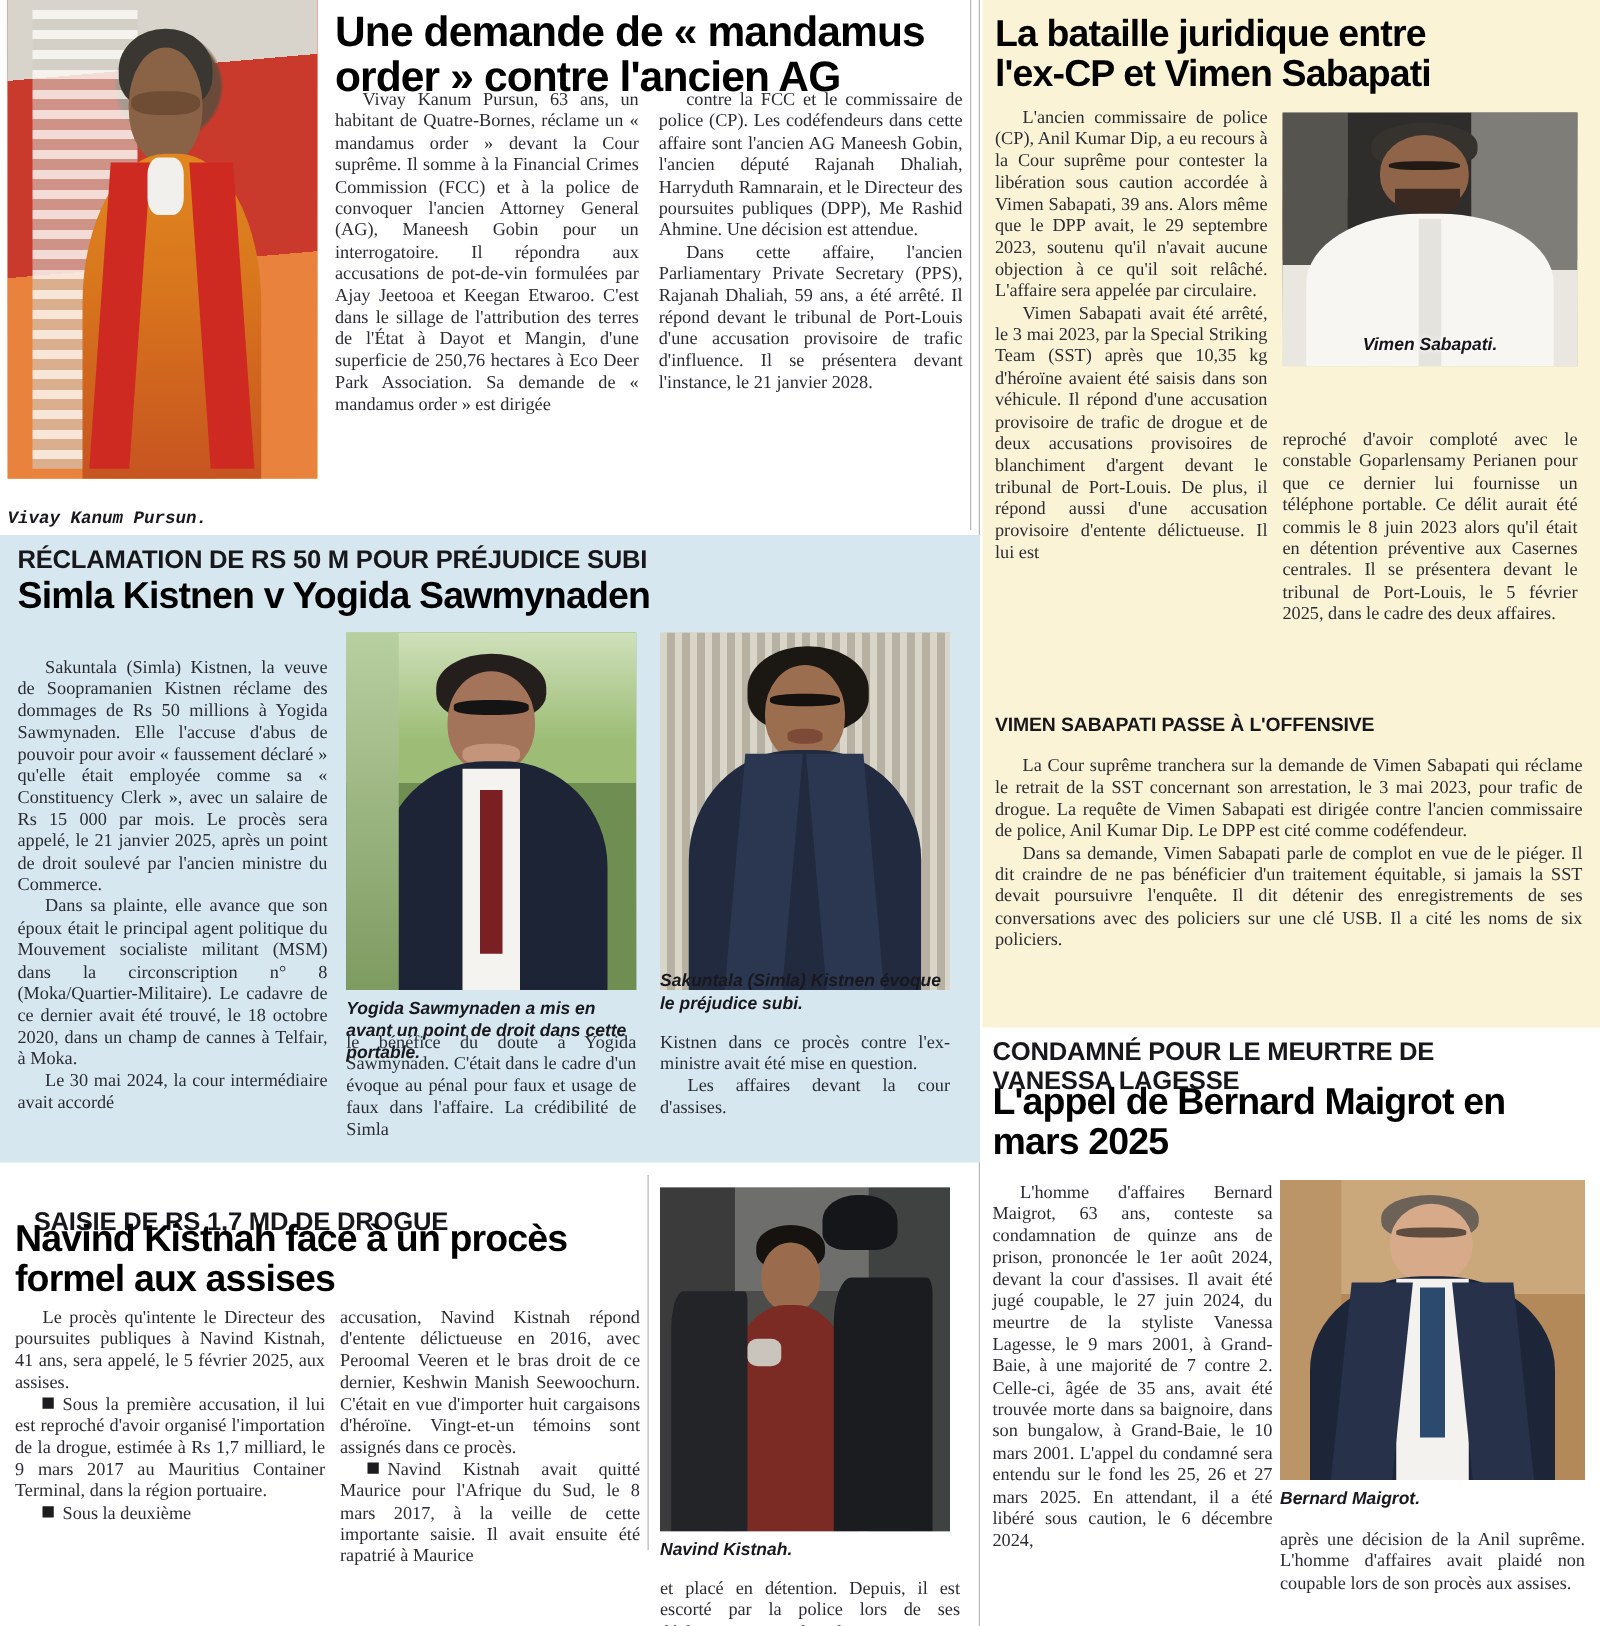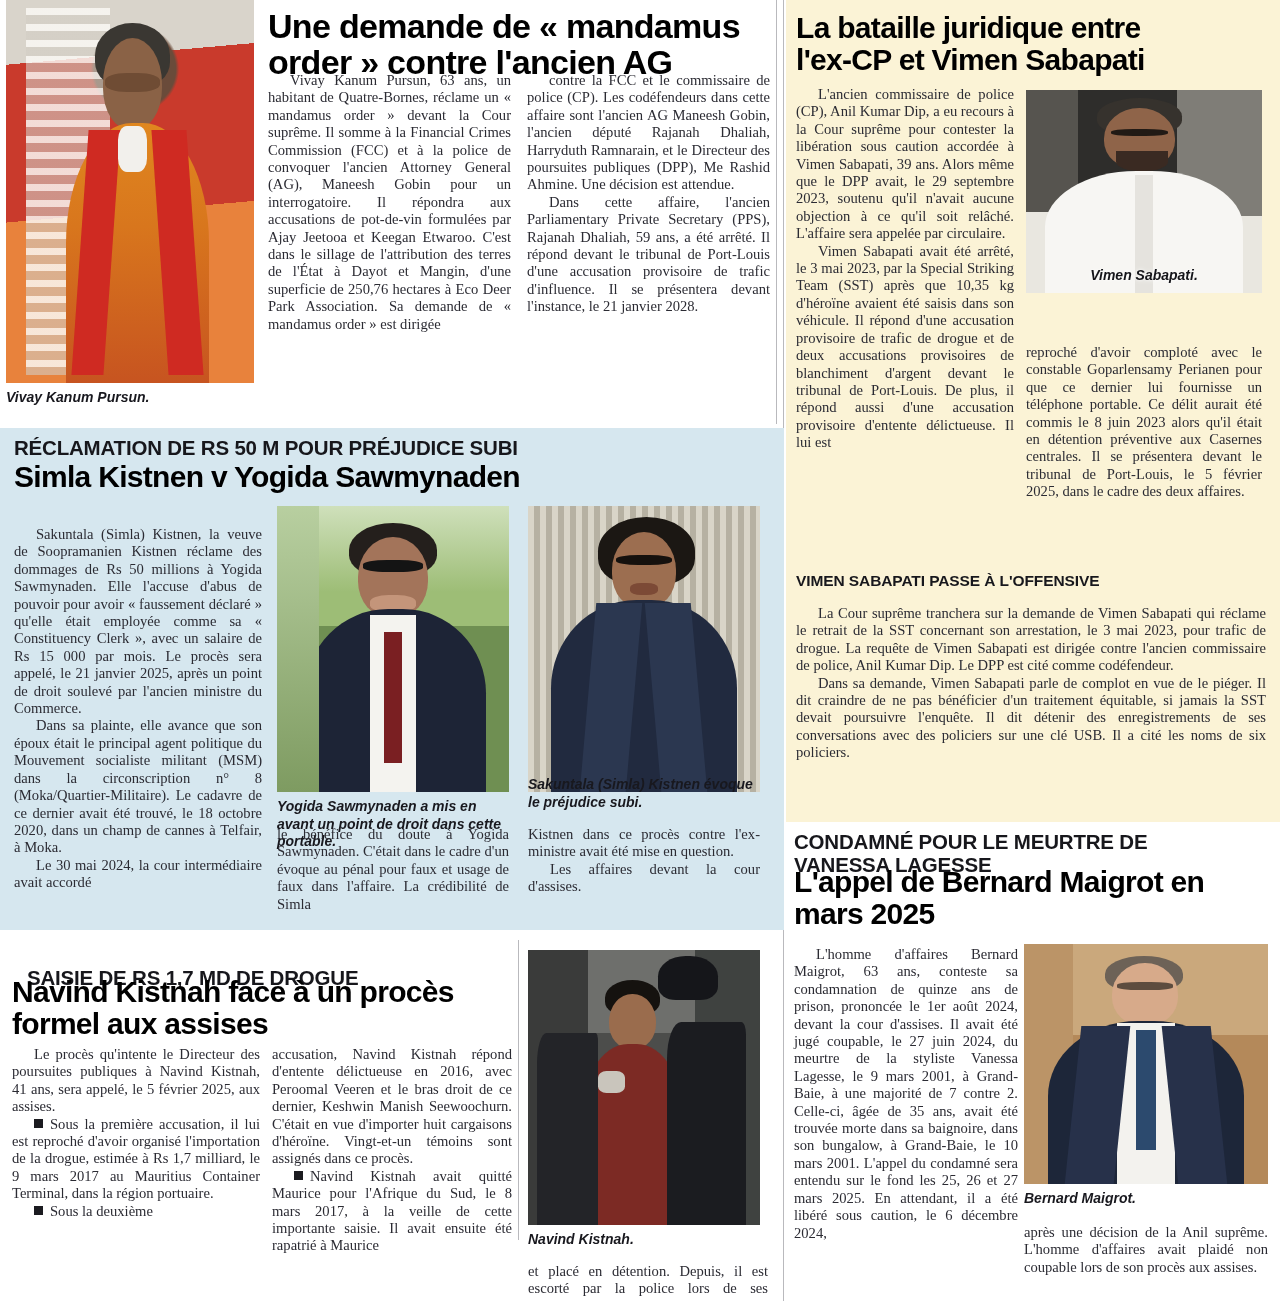--- a/index.html
+++ b/index.html
@@ -87,21 +87,21 @@
     background: #b9b9bd;
   }
 
   
   .a1 { position: absolute; left: 0; top: 0; width: 784px; height: 424px; }
   .a1-photo {
     position: absolute; left: 6px; top: 0; width: 248px; height: 383px;
     overflow: hidden;
     background: linear-gradient(170deg,#c6352b 0%, #d1543a 40%, #e8803f 72%, #f1a65a 100%);
   }
-  .a1-caption { position: absolute; left: 6px; top: 389px; width: 248px; }
+  .a1-caption { position: absolute; left: 6px; top: 407px; width: 248px; font-family: Liberation Mono, monospace; }
   .a1-head { position: absolute; left: 268px; top: 8px; width: 505px; }
   .a1-c1 { position: absolute; left: 268px; top: 72px; width: 243px; }
   .a1-c2 { position: absolute; left: 527px; top: 72px; width: 243px; }
 
   
   .a2 {
     position: absolute; left: 0; top: 428px; width: 784px; height: 502px;
     background: #d6e7ef;
   }
   .a2-kicker { position: absolute; left: 14px; top: 8px; width: 760px; }

